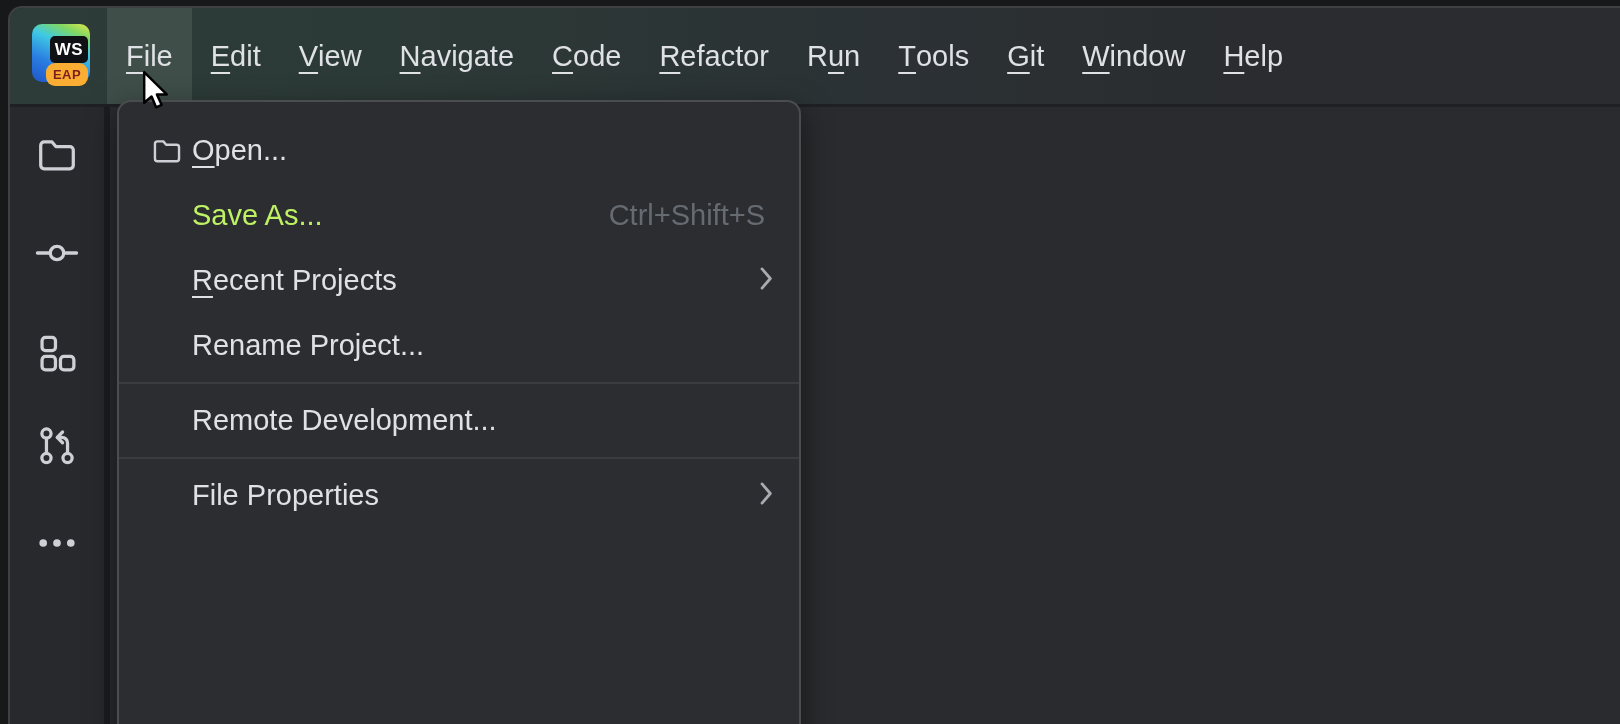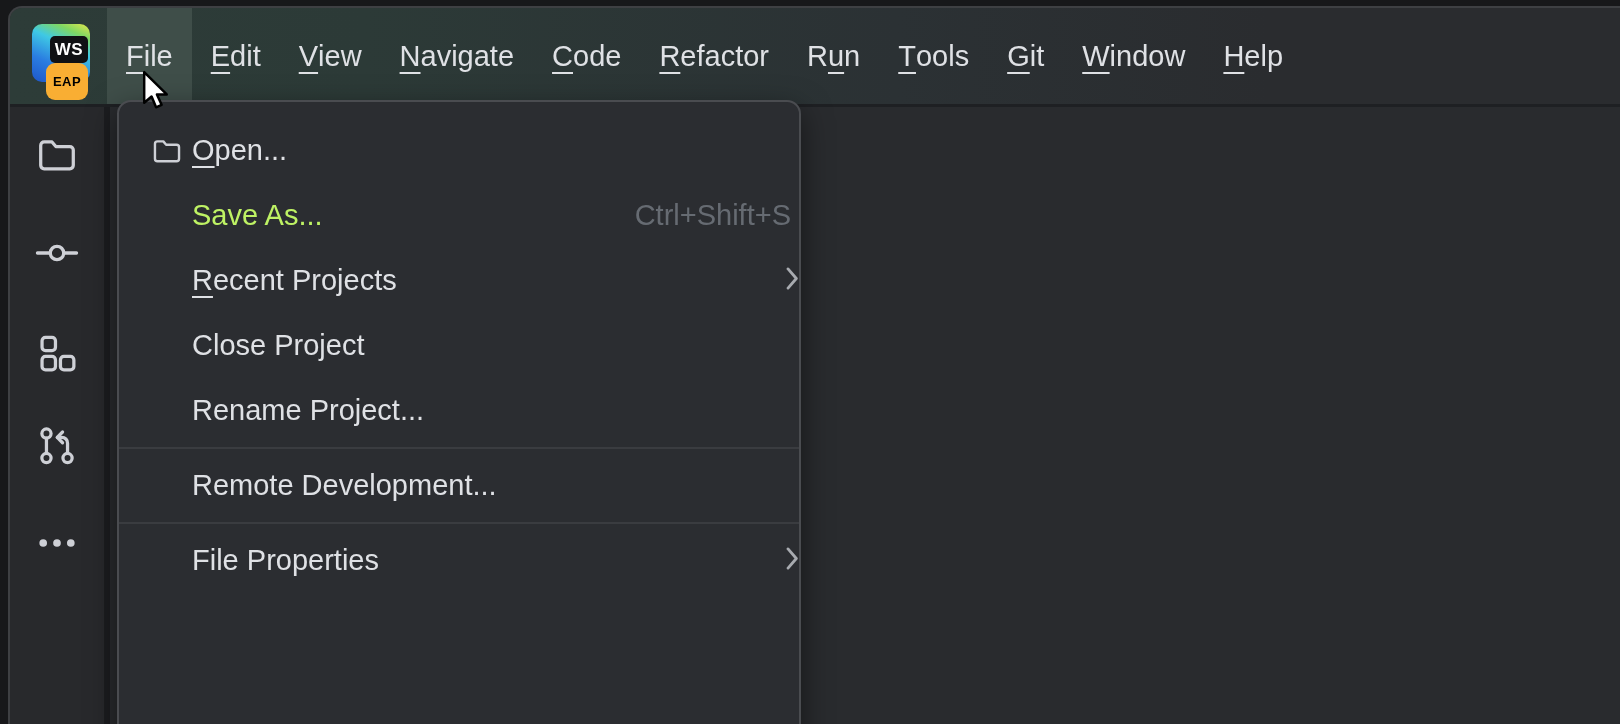--- a/index.html
+++ b/index.html
@@ -13,22 +13,22 @@
   
   .header{position:absolute;left:0;top:0;right:0;height:96px;
     background:linear-gradient(90deg,#2d3c38 0%,#2c3a37 22%,#2b3134 55%,#2a2c2f 78%,#2a2c2f 100%);}
   .header-sep{position:absolute;left:0;top:96px;right:0;height:3px;background:#1e2023;}
 
   .logo{position:absolute;left:22px;top:16px;width:58px;height:58px;border-radius:10px;
     background:linear-gradient(205deg,#d9e44e 2%,#7fd763 18%,#3fc9e4 38%,#2a7de1 68%,#1e56c9 100%);}
   .logo .ws-box{position:absolute;left:18px;top:12px;width:38px;height:27px;background:#101114;
     border-radius:5px;color:#fff;font-weight:bold;font-size:17px;letter-spacing:.5px;
     display:flex;align-items:center;justify-content:center;}
-  .logo .eap-pill{position:absolute;left:14px;top:39px;width:42px;height:37px;background:#f9ae33;
-    border-radius:9px;color:#000000;font-weight:bold;font-size:13px;letter-spacing:.5px;
+  .logo .eap-pill{position:absolute;left:14px;top:39px;width:42px;height:23px;background:#f9ae33;
+    border-radius:9px;color:#7f1d1d;font-weight:bold;font-size:13px;letter-spacing:.5px;
     display:flex;align-items:center;justify-content:center;}
 
   .menubar{position:absolute;left:97px;top:0;height:96px;display:flex;align-items:stretch;}
   .menu-item{display:flex;align-items:center;padding:0 19px;font-size:29px;color:#dfe1e5;cursor:default;}
   .menu-item.active{background:#3f4e49;}
   u{text-decoration:underline;text-decoration-thickness:2px;text-underline-offset:6px;}
 
   
   .sidebar{position:absolute;left:0;top:99px;width:94px;bottom:0;background:#28292c;
     border-right:6px solid #1c1d20;}
@@ -37,21 +37,21 @@
   .main{position:absolute;left:100px;top:99px;right:0;bottom:0;background:#292b2e;}
 
   
   .popup{position:absolute;left:107px;top:92px;width:684px;height:700px;
     background:#2b2d31;border:2px solid #4a4c50;border-radius:14px;
     box-shadow:0 10px 30px rgba(0,0,0,.5);padding-top:16px;box-sizing:border-box;}
   .pm-item{position:relative;height:65px;display:flex;align-items:center;}
   .pm-icon{position:absolute;left:29px;top:0;height:65px;width:38px;display:flex;align-items:center;justify-content:center;}
   .pm-label{margin-left:73px;font-size:29px;color:#dfe1e5;}
   .pm-item.disabled .pm-label{color:#bef264;}
-  .pm-right{margin-left:auto;display:flex;align-items:flex-end;}
+  .pm-right{margin-left:auto;margin-right:26px;display:flex;align-items:flex-end;}
   .pm-shortcut{font-size:29px;color:#666b72;margin-right:8px;}
   .pm-sep{height:2px;background:#3a3c40;margin:4px 0;}
 
   .cursor{position:absolute;left:142px;top:70px;}
 </style>
 </head>
 <body>
 
 <div class="stage">
   <div class="window">
@@ -136,23 +136,20 @@
         <span class="pm-label"><u>R</u>ecent Projects</span>
         <span class="pm-right">
             <span>
           <svg viewBox="0 0 10 18" width="13" height="23" fill="none" stroke="#a8abb0" stroke-width="2.2" stroke-linecap="round" stroke-linejoin="round">
                 <path d="M1.5 1.5 L8 9 L1.5 16.5"></path>
               </svg>
         </span>
           </span>
       </div>
       <div class="pm-item">
-        <span class="pm-label">Close Project</span>
-      </div>
-      <div class="pm-item">
         <span class="pm-label">Rename Project...</span>
       </div>
       <div class="pm-sep"></div>
       <div class="pm-item">
         <span class="pm-label">Remote Development...</span>
       </div>
       <div class="pm-sep"></div>
       <div class="pm-item">
         <span class="pm-label">File Properties</span>
         <span class="pm-right">

